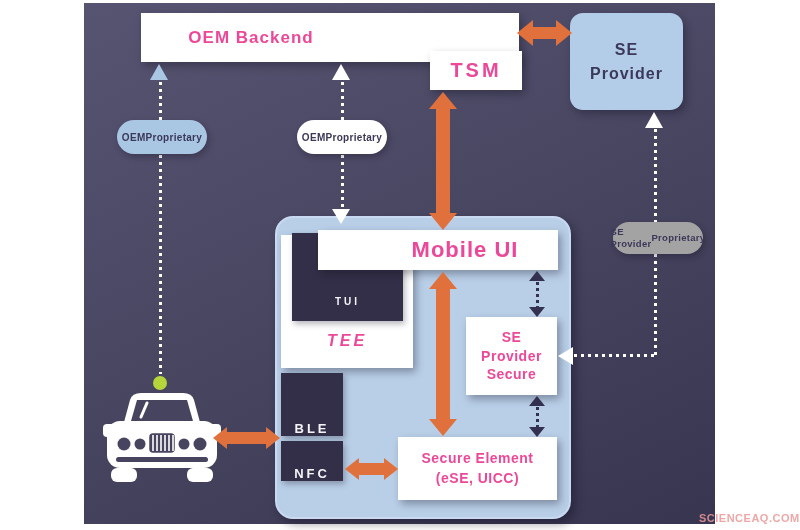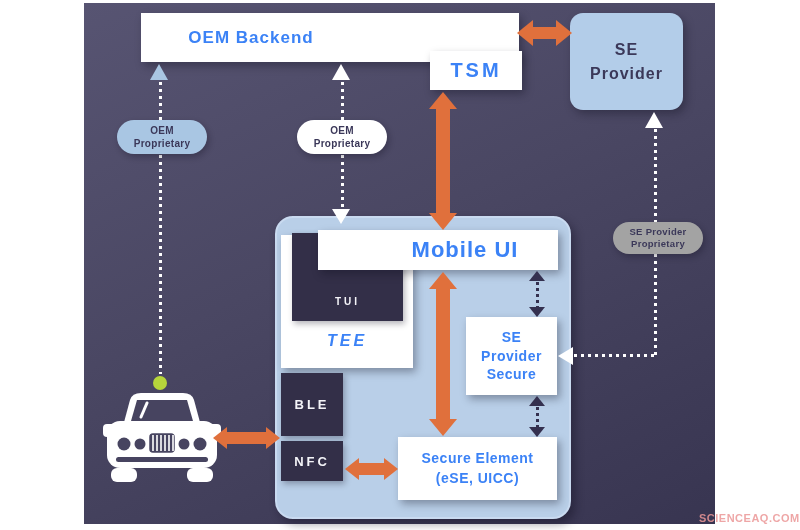--- a/index.html
+++ b/index.html
@@ -2,22 +2,22 @@
 <html><head>
 <meta charset="utf-8">
 <style>
   html,body{margin:0;padding:0;background:#ffffff;}
   .stage{position:relative;width:800px;height:530px;background:#ffffff;overflow:hidden;
          font-family:"Liberation Sans", sans-serif;}
   .bg{position:absolute;left:84px;top:3px;width:631px;height:521px;
       background:linear-gradient(155deg,#575472 0%,#4a4763 45%,#383551 100%);}
   
   .boxw{position:absolute;background:#ffffff;box-shadow:3px 4px 8px rgba(15,13,30,0.35);
-        display:flex;align-items:center;justify-content:center;color:#3b82f6;}
-  .boxd{position:absolute;background:#332f48;display:flex;align-items:center;justify-content:center;
+        display:flex;align-items:center;justify-content:center;color:#ec4899;}
+  .boxd{position:absolute;background:#332f48;display:flex;align-items:flex-end;justify-content:center;
         color:#f4f4f8;box-shadow:2px 3px 6px rgba(15,13,30,0.3);}
   .boxb{position:absolute;background:#b3cde9;border-radius:13px;display:flex;flex-direction:column;
         align-items:center;justify-content:center;color:#3b3859;box-shadow:3px 4px 8px rgba(15,13,30,0.35);}
   .lbl{font-weight:bold;letter-spacing:1px;}
   .sp2{letter-spacing:3px;}
   
   .oem-backend{left:141px;top:13px;width:378px;height:49px;font-size:17px;}
   .oem-backend .lbl{padding-right:158px;}
   .tsm{left:430px;top:51px;width:92px;height:39px;font-size:20px;z-index:1;}
   .se-provider{left:570px;top:13px;width:113px;height:97px;font-size:16px;font-weight:bold;line-height:1.45;}
@@ -29,21 +29,21 @@
   .tui .lbl{margin-bottom:14px;}
   .mobile-ui{left:318px;top:230px;width:240px;height:40px;font-size:22px;z-index:4;}
   .mobile-ui .lbl{padding-left:54px;}
   .ble{left:281px;top:373px;width:62px;height:63px;font-size:13px;z-index:2;}
   .nfc{left:281px;top:441px;width:62px;height:40px;font-size:13px;z-index:2;}
   .agent{left:466px;top:317px;width:91px;height:78px;font-size:14px;z-index:2;flex-direction:column;
          font-weight:bold;line-height:1.35;letter-spacing:0.5px;}
   .secure{left:398px;top:437px;width:159px;height:63px;font-size:14px;z-index:2;flex-direction:column;
           font-weight:bold;line-height:1.4;letter-spacing:0.5px;}
   
-  .pill{position:absolute;border-radius:17px;display:flex;flex-direction:column;align-items:center;
+  .pill{position:absolute;border-radius:17px;display:flex;flex-direction:row;align-items:center;
         justify-content:center;color:#3b3859;font-size:10px;font-weight:bold;line-height:1.3;
         letter-spacing:0.3px;z-index:7;box-shadow:2px 3px 6px rgba(15,13,30,0.3);}
   .pill-left{left:117px;top:120px;width:90px;height:34px;background:#a9c6e3;}
   .pill-mid{left:297px;top:120px;width:90px;height:34px;background:#ffffff;}
   .pill-se{left:613px;top:222px;width:90px;height:32px;background:#a3a3a3;font-size:9.5px;}
   
   .oshaft{position:absolute;background:#e0703c;z-index:5;}
   .tri{position:absolute;width:0;height:0;z-index:5;}
   .o-left{border-top:13px solid transparent;border-bottom:13px solid transparent;border-right:16px solid #e0703c;}
   .o-right{border-top:13px solid transparent;border-bottom:13px solid transparent;border-left:16px solid #e0703c;}

